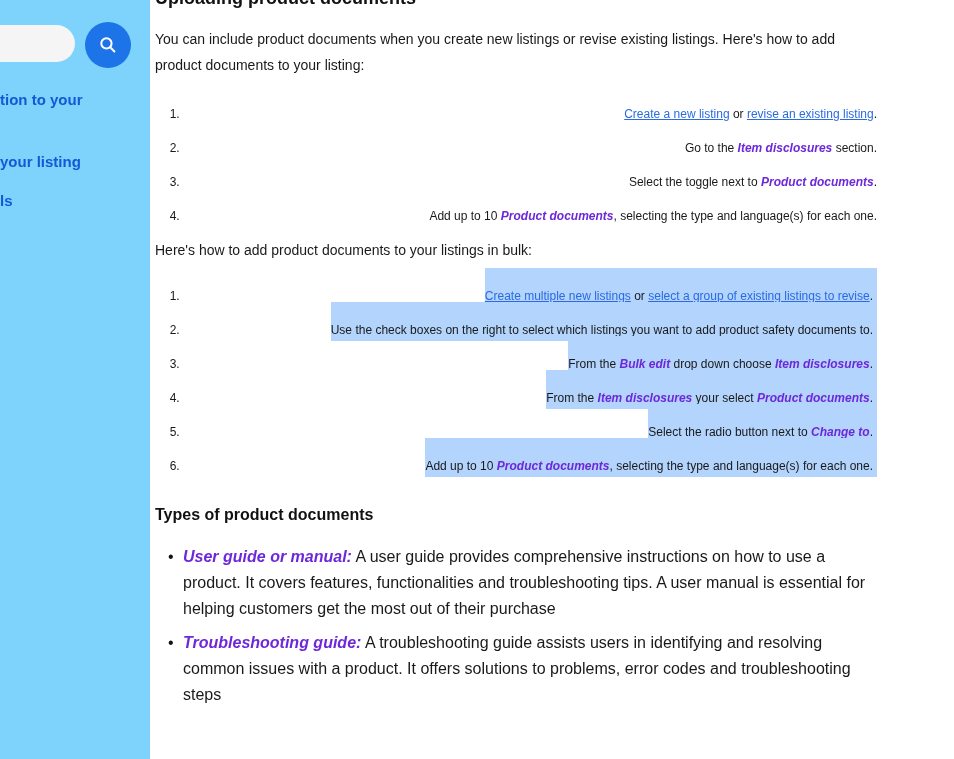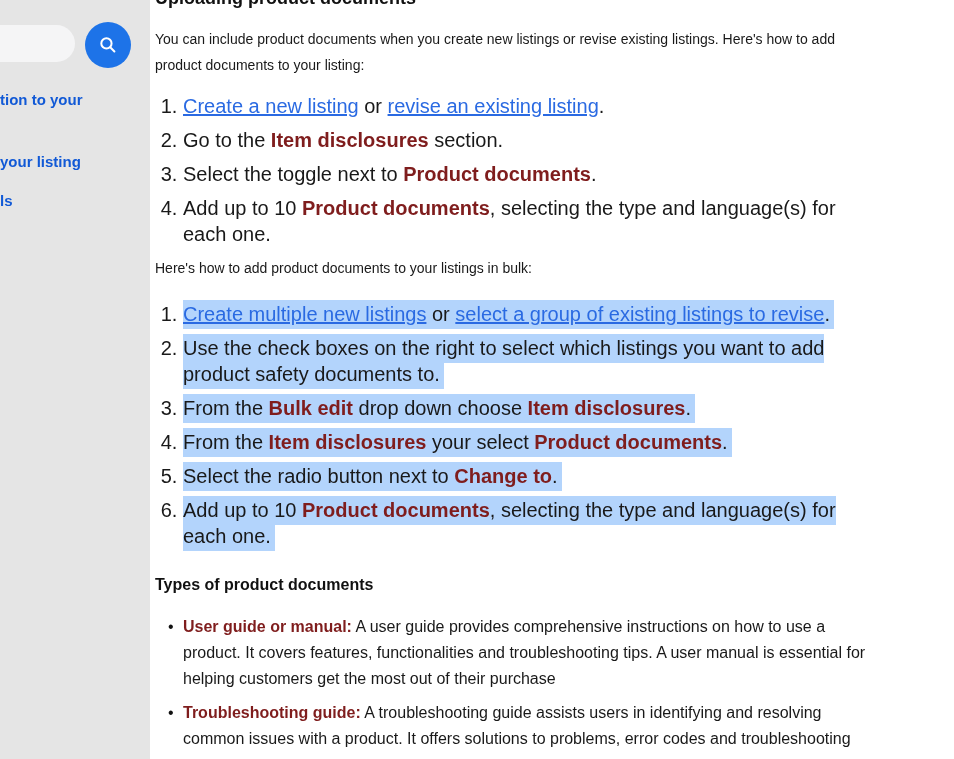--- a/index.html
+++ b/index.html
@@ -11,21 +11,21 @@
     --text:#191919;
   }
   *{box-sizing:border-box;}
   html,body{margin:0;padding:0;}
   body{
     width:954px;height:759px;overflow:hidden;background:#fff;
     font-family:"Liberation Sans",sans-serif;color:var(--text);
     position:relative;
   }
   
-  .sidebar{position:absolute;left:0;top:0;width:150px;height:759px;background:#e5e5e5;}
+  .sidebar{position:absolute;left:0;top:0;width:150px;height:759px;background:#7dd3fc;}
   .search-pill{
     position:absolute;left:-30px;top:25px;width:105px;height:37px;
     border-radius:18.5px;background:var(--pill);
   }
   .search-btn{
     position:absolute;left:85px;top:22px;width:46px;height:46px;border-radius:50%;
     background:var(--accent);border:none;padding:0;cursor:pointer;
     display:flex;align-items:center;justify-content:center;
   }
   .search-btn .icn{display:flex;}
@@ -34,29 +34,29 @@
     color:var(--side-link);text-decoration:none;white-space:nowrap;cursor:pointer;
   }
   .l1{top:92px}.l2{top:154px}.l3{top:193px}
   
   .content{position:absolute;left:155px;top:-12px;width:722px;}
   h2{font-size:18px;line-height:20px;font-weight:bold;margin:0;color:#111;}
   h3{font-size:16px;line-height:22px;font-weight:bold;margin:25px 0 0;color:#111;}
   p{font-size:14px;line-height:26px;margin:0;}
   .intro{margin-top:18px;}
   .bulk{}
-  ol.steps{margin:15px 0 0;padding:0 0 0 28px;font-size:20px;line-height:26px;}
+  ol.steps{margin:23px 0 0;padding:0 0 0 28px;font-size:12px;line-height:26px;text-align:right;}
   ol.steps.second{margin-top:20px;}
   ol.steps li{margin:0 0 8px;}
   ul.bullets{margin:18px 0 0;padding:0 0 0 28px;list-style:none;font-size:16px;line-height:26px;}
   ul.bullets li{margin:0 0 8px;position:relative;}
   ul.bullets li::before{content:"\2022";position:absolute;left:-15px;top:0;color:#111;}
   a.lnk{color:var(--link);text-decoration:underline;cursor:pointer;}
-  strong{font-weight:bold;color:#7f1d1d;}
-  .sel{background:var(--selection);padding:3px 4px 4px 0;-webkit-box-decoration-break:slice;box-decoration-break:slice;}
+  strong{font-weight:bold;color:#6d28d9;font-style:italic;}
+  .sel{background:var(--selection);padding:21px 4px 4px 0;-webkit-box-decoration-break:slice;box-decoration-break:slice;}
 </style>
 </head>
 <body>
 
 <div class="page">
 
   <aside class="sidebar">
     <div class="search-pill"></div>
     <button class="search-btn">
       <span class="icn">

